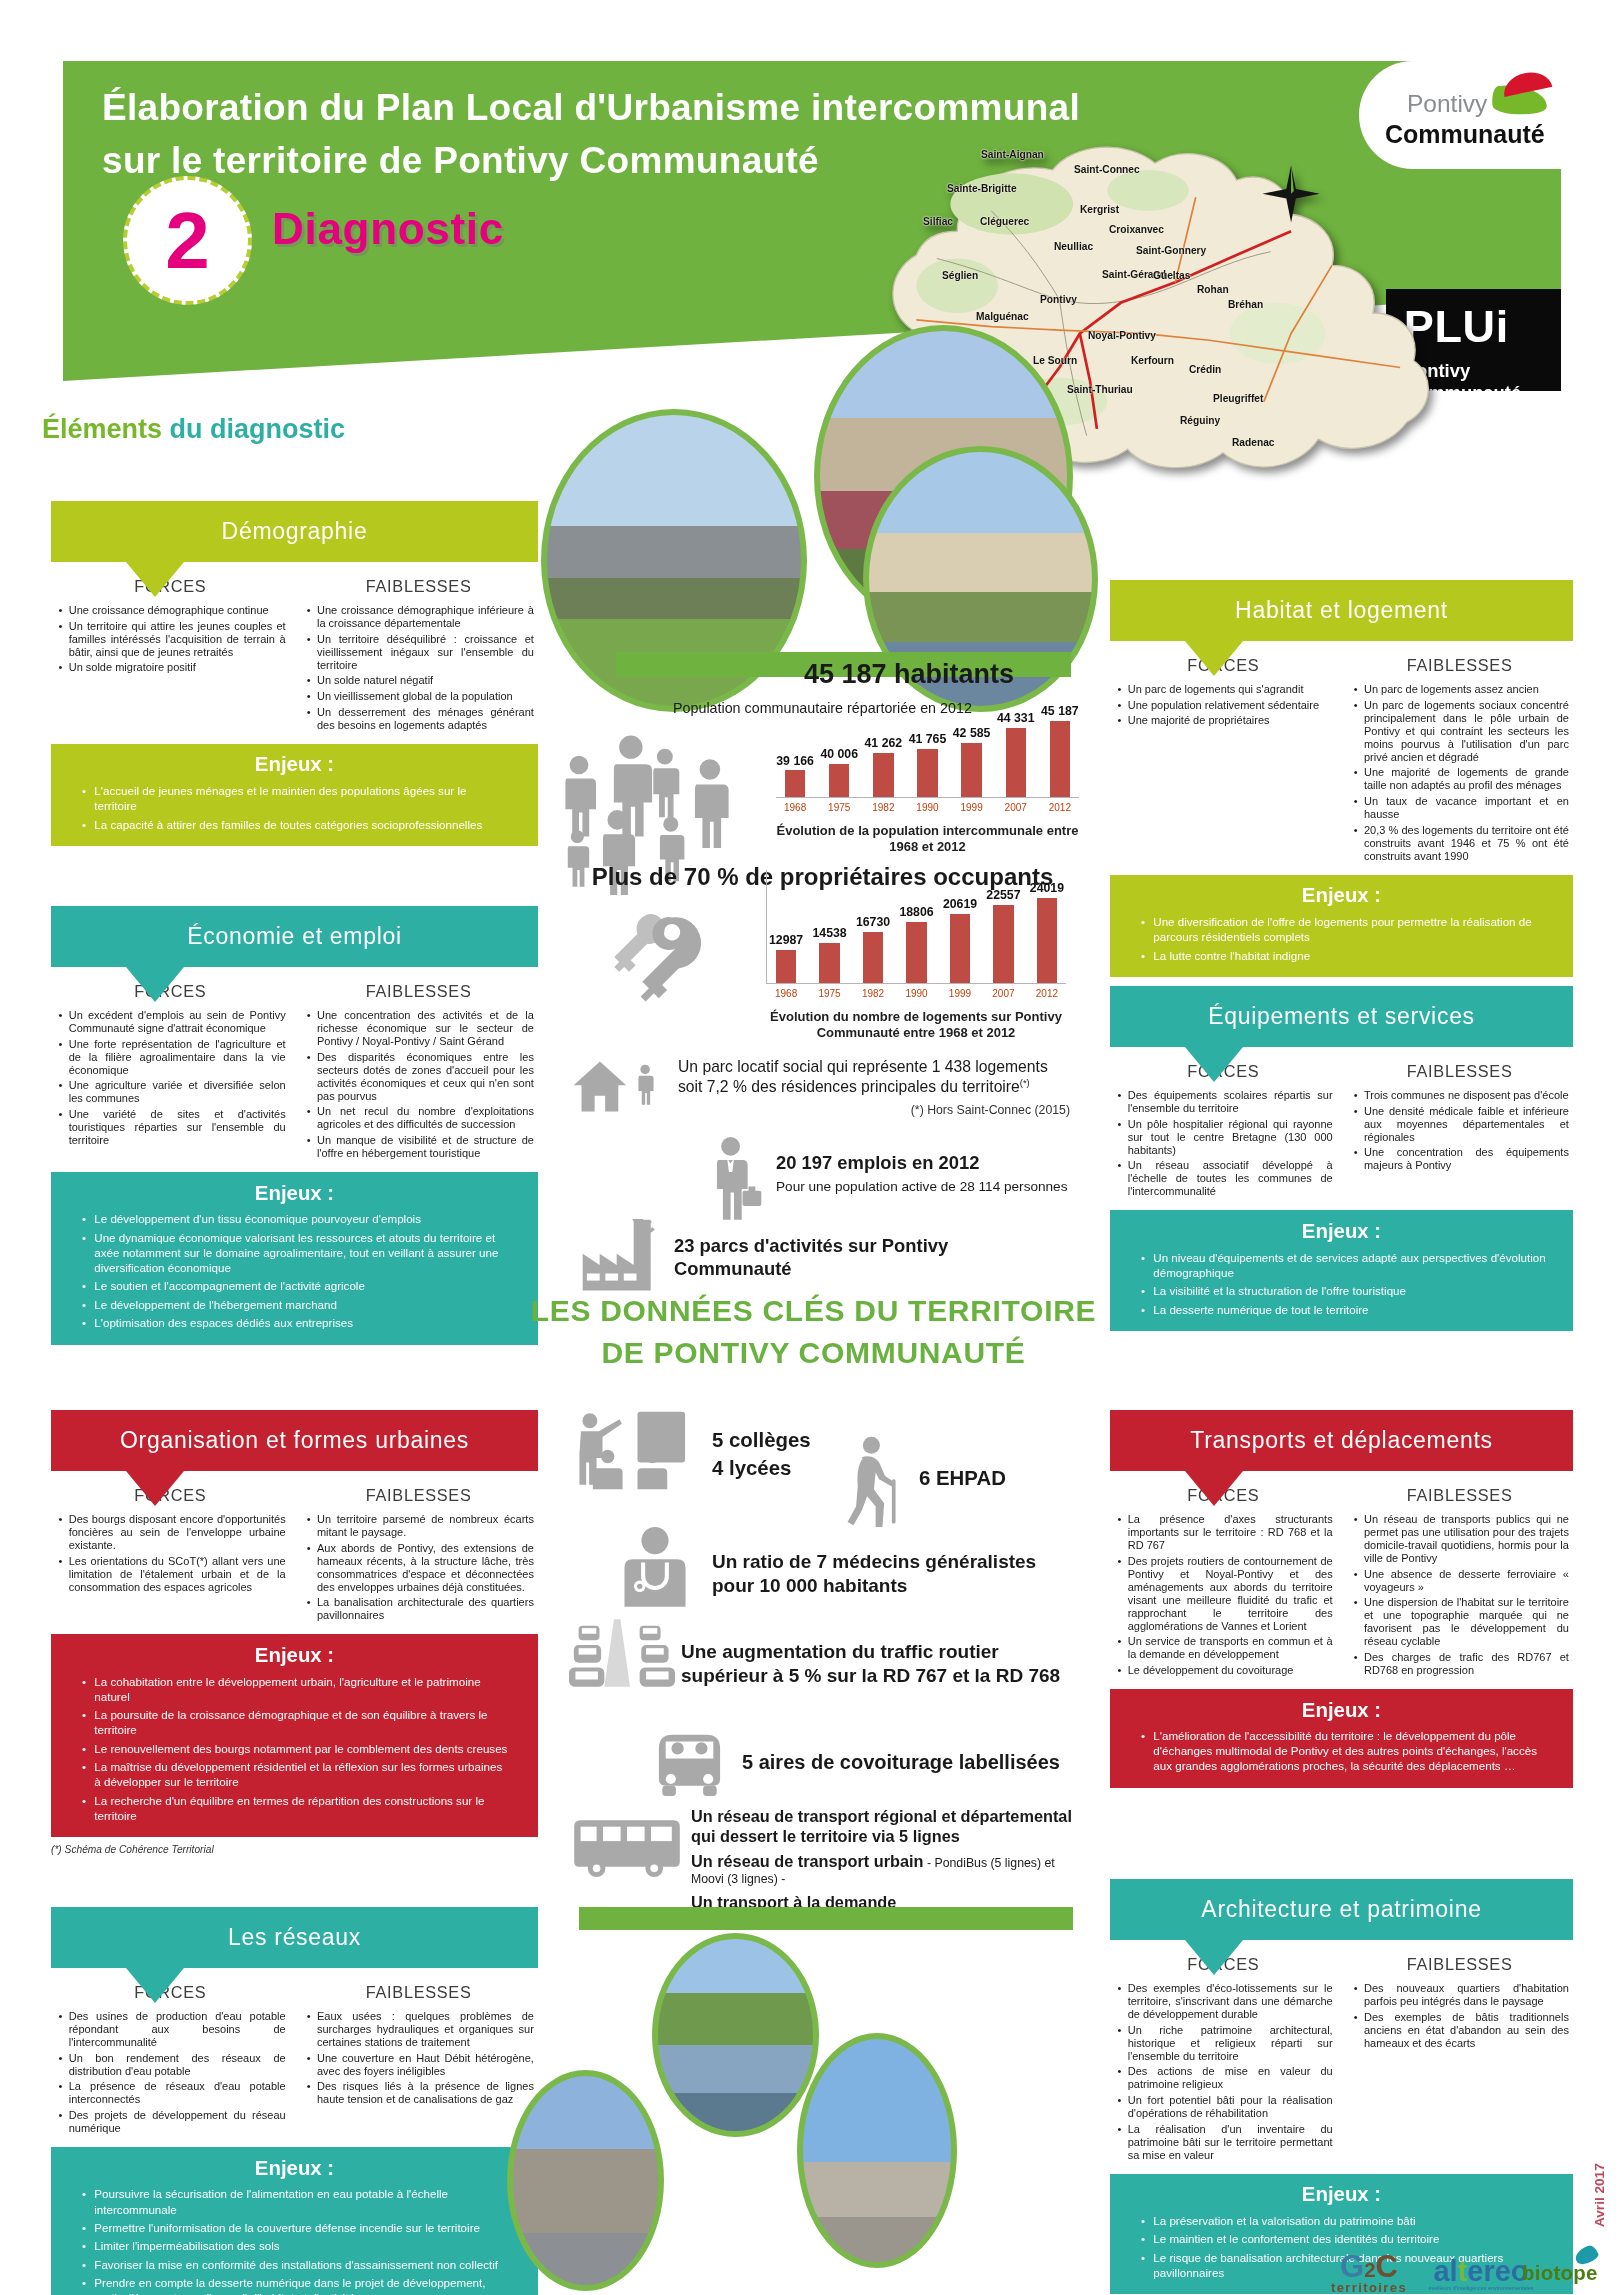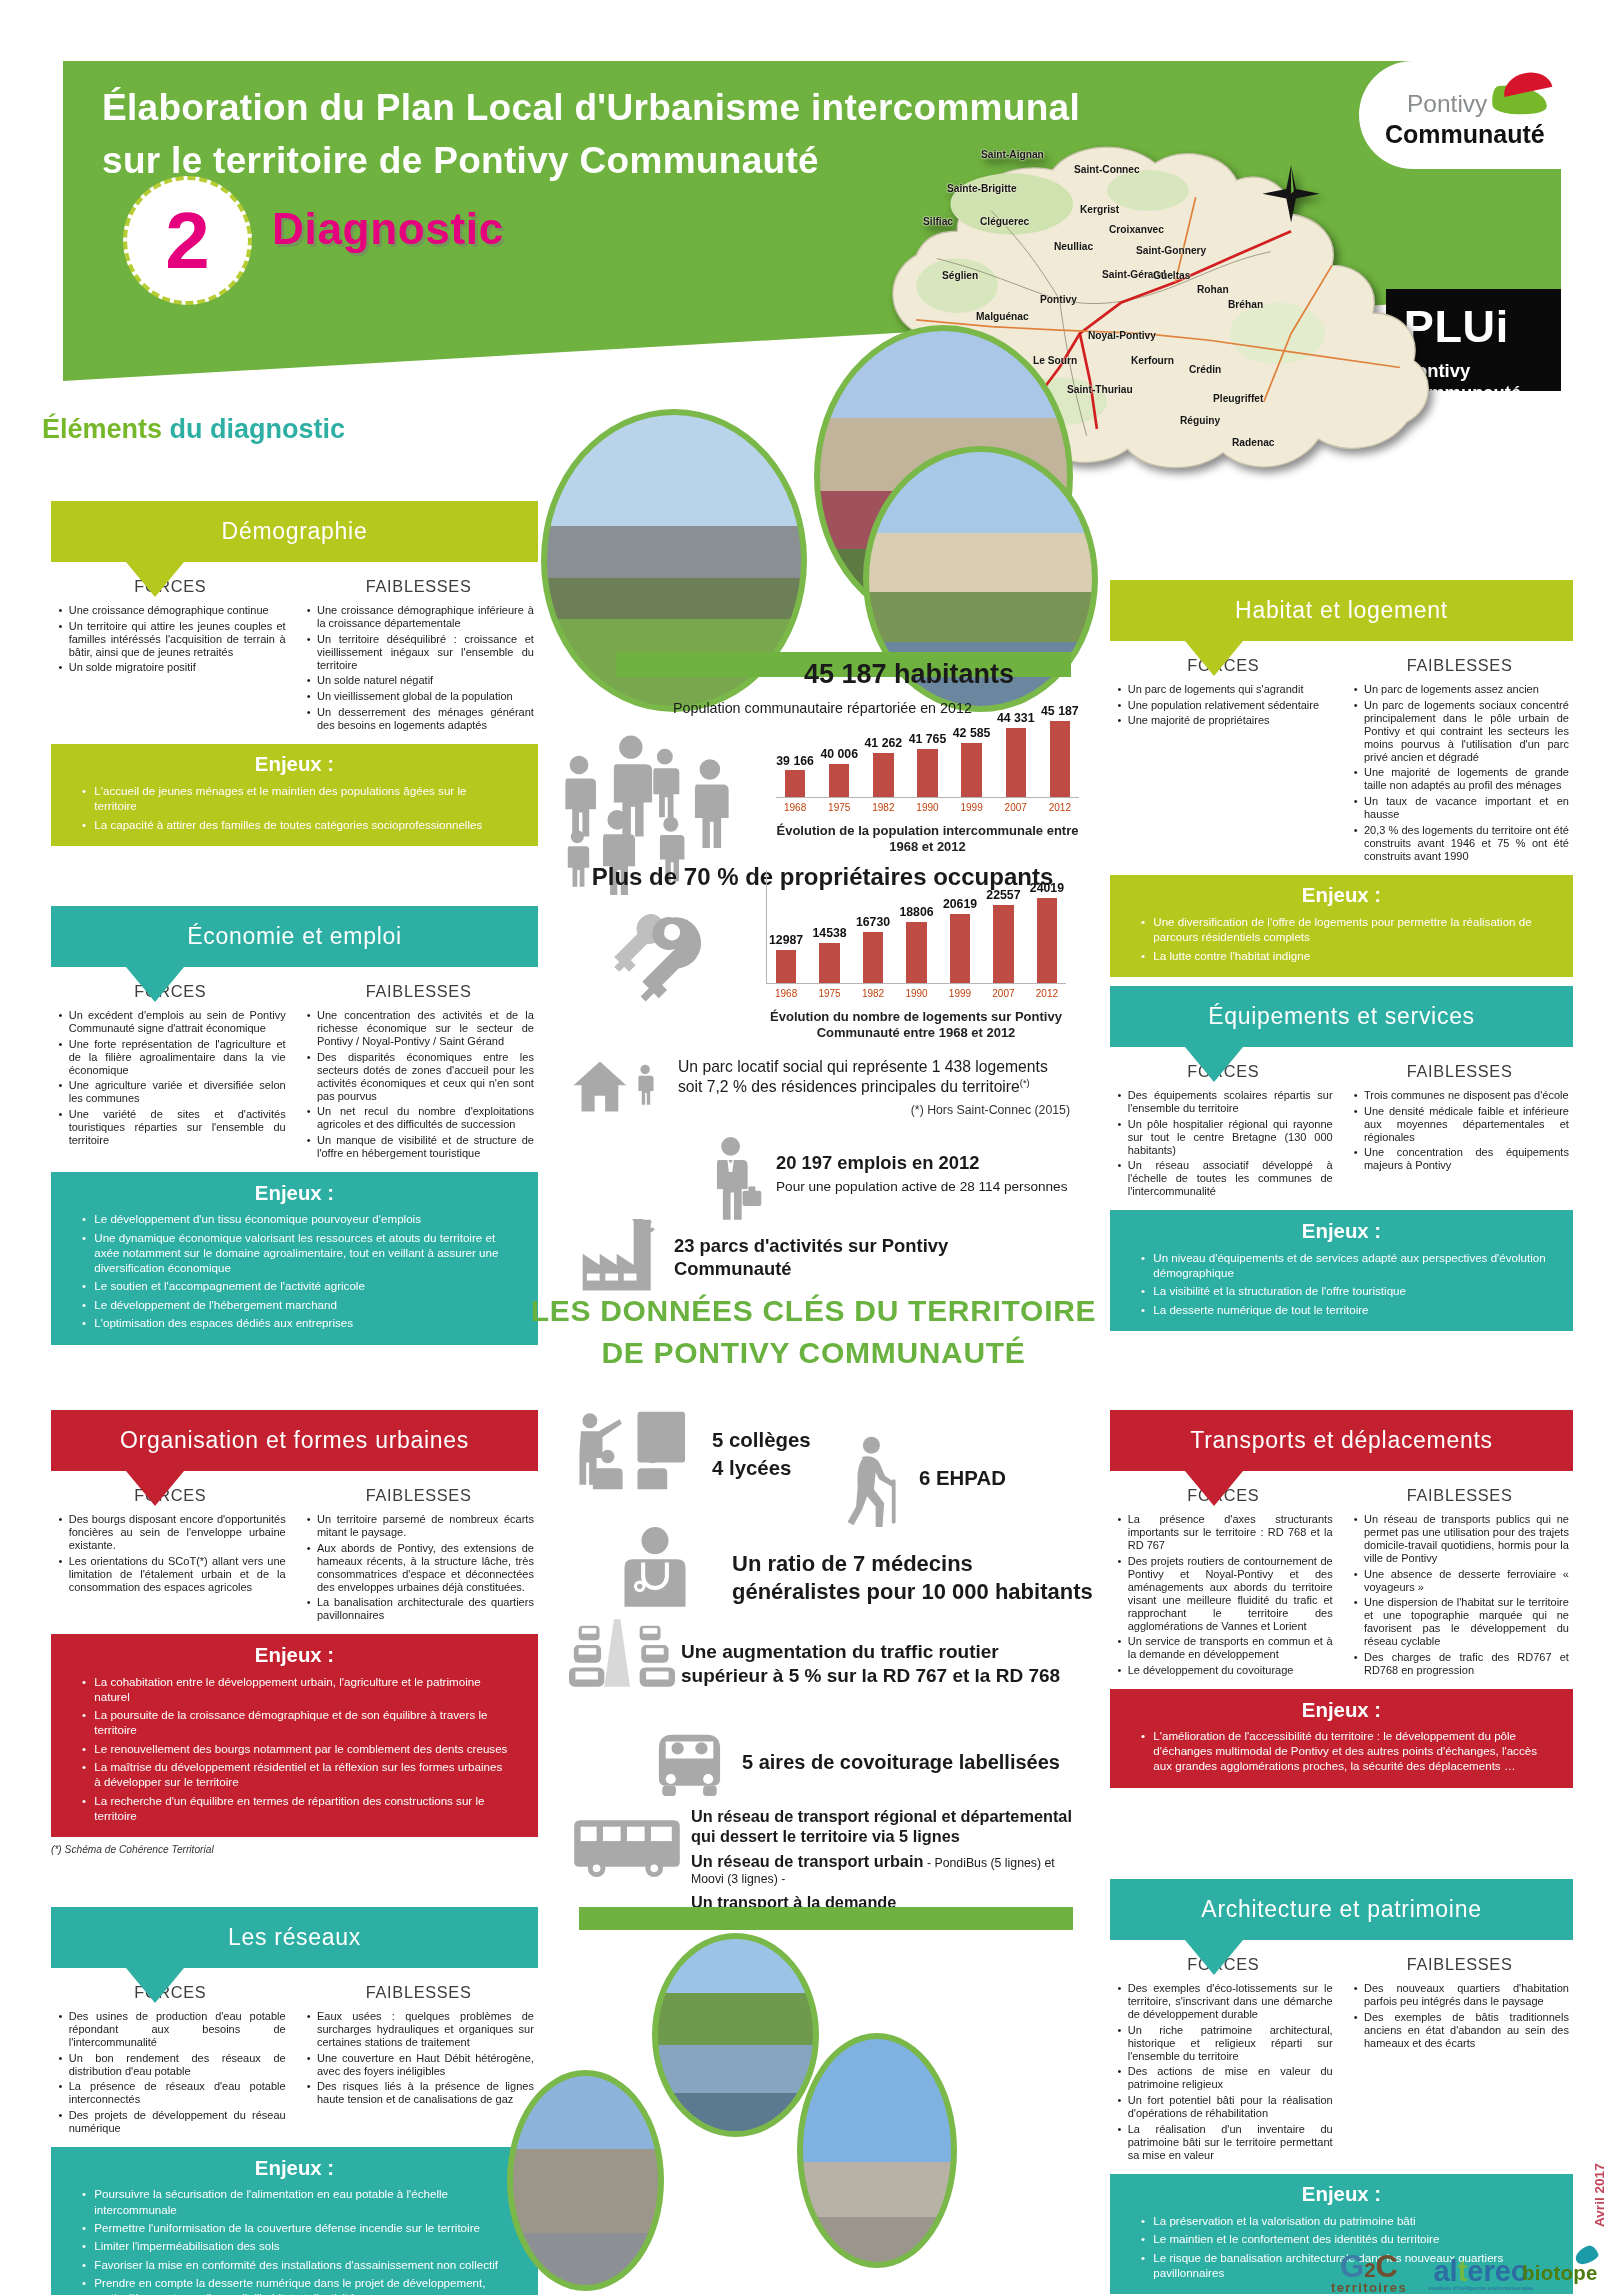--- a/index.html
+++ b/index.html
@@ -674,21 +674,21 @@
     <svg viewBox="0 0 46 48">
       <g class="gfill">
         <circle cx="23" cy="9" r="8"></circle>
         <path d="M10 20 h26 q5 0 5 5 v23 h-36 v-23 q0-5 5-5z"></path>
         <path d="M16 22 v8 a7 7 0 0 0 14 0 v-8" fill="none" stroke="#fff" stroke-width="2.4"></path>
         <circle cx="14" cy="36" r="3.4" fill="#fff"></circle>
           <circle cx="14" cy="36" r="1.6"></circle>
       </g>
     </svg>
   </div>
-  <div class="kf b" style="left:712px;top:1550px;width:368px;font-size:22px;line-height:1.25;margin-left:20px;">Un ratio de 7 médecins généralistes pour 10 000 habitants</div>
+  <div class="kf b" style="left:712px;top:1550px;width:368px;font-size:19px;line-height:1.25;">Un ratio de 7 médecins généralistes pour 10 000 habitants</div>
 
   <div class="kficon" style="left:569px;top:1619px;width:106px;height:68px;">
     <svg viewBox="0 0 66 42">
       <g class="gfill">
         <path d="M28 0 h4 l6 42 h-16z" opacity=".45"></path>
         <g>
             <rect x="6" y="4" width="13" height="9" rx="2.5"></rect>
             <rect x="8" y="5.5" width="9" height="3.5" fill="#fff"></rect>
             <rect x="3" y="16" width="17" height="11" rx="3"></rect>
             <rect x="6" y="18" width="11" height="4" fill="#fff"></rect>

